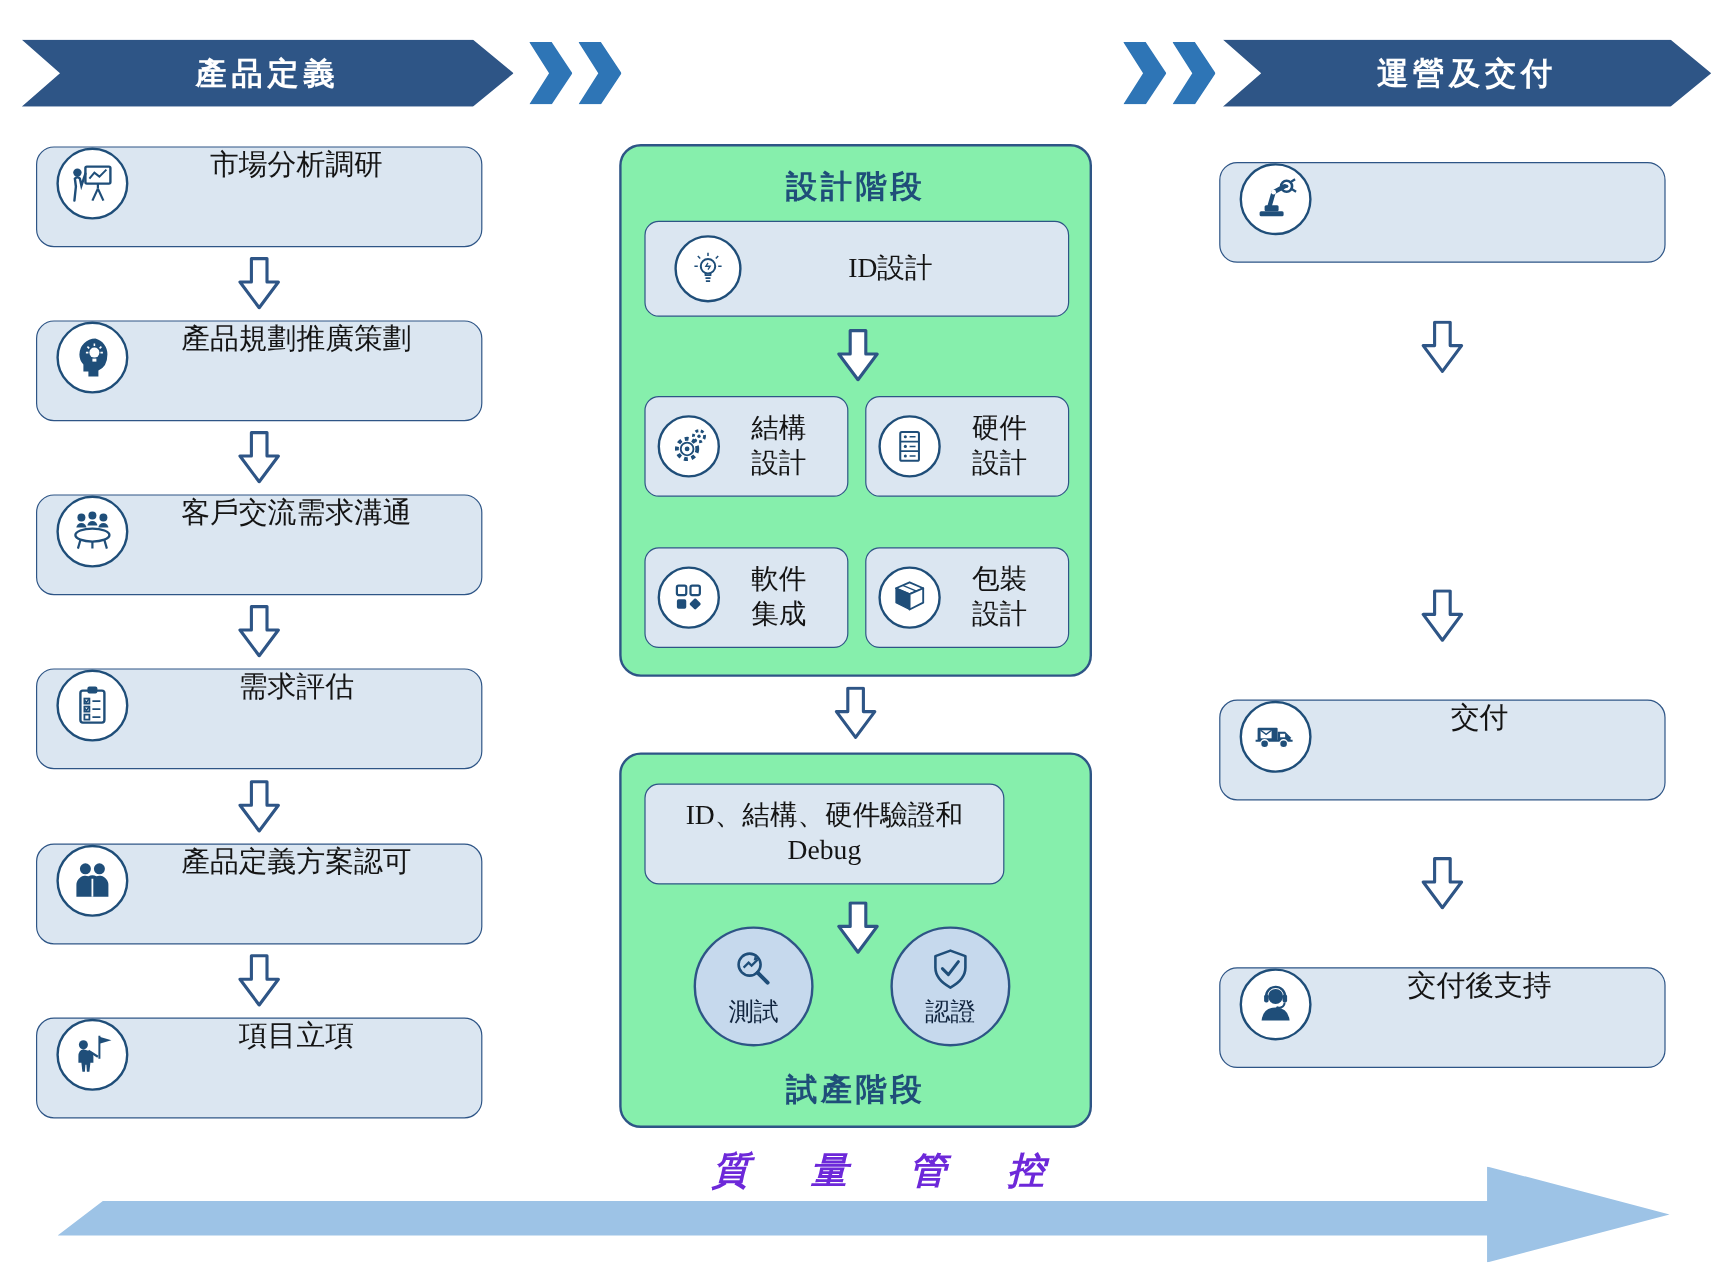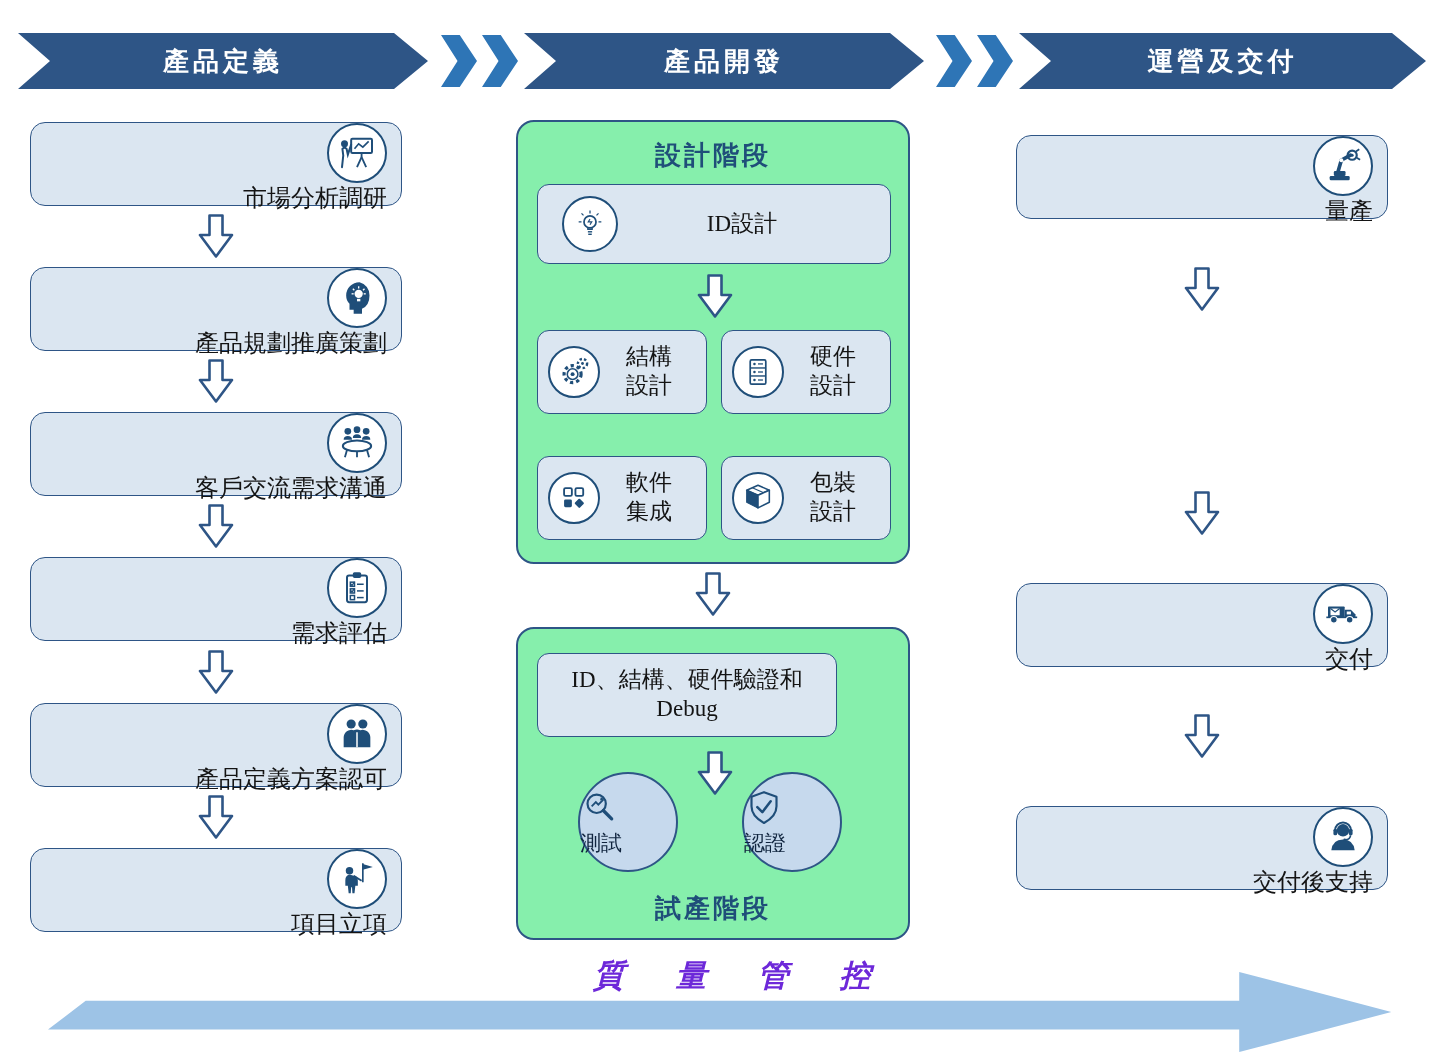--- a/index.html
+++ b/index.html
@@ -10,22 +10,22 @@
   .banner { position:absolute; top:33px; height:56px; background:#2e5586; color:#fff;
     display:flex; align-items:center; justify-content:center; font-size:26px; font-weight:bold;
     letter-spacing:4px;
     clip-path:polygon(0 0, calc(100% - 34px) 0, 100% 50%, calc(100% - 34px) 100%, 0 100%, 32px 50%); }
   .chevrons { position:absolute; top:35px; height:52px; display:flex; gap:5px; }
   .chev { width:36px; height:52px; background:#2e75b6;
     clip-path:polygon(0 0, 52% 0, 100% 50%, 52% 100%, 0 100%, 46% 50%); }
 
   
   .card { position:absolute; width:372px; height:84px; background:#dbe6f1;
-    border:1.6px solid #2e5586; border-radius:15px; display:flex; align-items:flex-end;
-    padding:0 14px 0 16px;flex-direction:column; }
+    border:1.6px solid #2e5586; border-radius:15px; display:flex; align-items:flex-start;
+    padding:0 14px 0 16px; }
   .icircle { width:60px; height:60px; border-radius:50%; background:#fff; border:2.6px solid #1f4e79;
     display:flex; align-items:center; justify-content:center; flex:none; }
   .icircle svg { width:40px; height:40px; display:block; }
   .icircle.sm { width:52px; height:52px; border-width:2.2px; }
   .icircle.sm svg { width:34px; height:34px; }
   .clabel { flex:1; text-align:center; font-family:"Liberation Serif",serif; font-size:24px;
     color:#141414; white-space:pre-line; line-height:1.25; }
 
   
   .darr { position:absolute; width:36px; height:44px; }
@@ -38,21 +38,21 @@
     font-weight:bold; color:#1f4e79; letter-spacing:3px; }
   .subcard { position:absolute; background:#dbe6f1; border:1.6px solid #2e5586;
     border-radius:12px; display:flex; align-items:center; }
   .subcard.wide  { width:354px; height:80px; padding:0 24px; }
   .subcard.cell  { width:170px; height:84px; padding:0 8px 0 10px; }
   .subcard.plain { width:300px; height:84px; justify-content:flex-start; }
   .subcard .clabel { font-size:23px; }
 
   .badge-circle { position:absolute; width:100px; height:100px; border-radius:50%;
     background:#c6d9ed; border:2.4px solid #2e5586; display:flex; flex-direction:column;
-    justify-content:center; gap:1px; }
+    align-items:center; justify-content:center; gap:1px; }
   .badge-circle svg { width:40px; height:40px; display:block; }
   .badge-label { font-family:"Liberation Serif",serif; font-size:21px; color:#10243e; }
 
   
   .quality { position:absolute; left:500px; top:955px; width:474px; text-align:center;
     font-size:31px; font-weight:bold; font-style:italic; color:#6d28d9;
     font-family:"Liberation Serif",serif; letter-spacing:10px; z-index:2; }
   .bottom-arrow { position:absolute; left:48px; top:972px; width:1346px; height:80px;
     background:#9dc3e6; z-index:1;
     clip-path:polygon(2.8% 36%, 88.5% 36%, 88.5% 0%, 99.8% 50%, 88.5% 100%, 88.5% 72%, 0% 72%); }
@@ -61,23 +61,20 @@
 <body>
 
 <div class="canvas">
 
   <div class="banner" style="left:18px;width:410px">
     <span>產品定義</span>
   </div>
   <div class="chevrons" style="left:441px">
     <span class="chev"></span>
     <span class="chev"></span>
-  </div>
-  <div class="banner" style="left:524px;width:400px">
-    <span>產品開發</span>
   </div>
   <div class="chevrons" style="left:936px">
     <span class="chev"></span>
     <span class="chev"></span>
   </div>
   <div class="banner" style="left:1019px;width:407px">
     <span>運營及交付</span>
   </div>
 
   <div class="card" style="left:30px;top:122px">
@@ -339,21 +336,20 @@
       <svg viewBox="0 0 48 48">
           <rect x="8" y="36" width="24" height="5" rx="1.5" fill="#1f4e79"></rect>
           <rect x="13" y="30" width="14" height="6" rx="1.5" fill="#1f4e79"></rect>
           <path d="M18 31 L22 17 L33 11" fill="none" stroke="#1f4e79" stroke-width="4.4" stroke-linecap="round"></path>
           <circle cx="22" cy="17" r="2.4" fill="#fff"></circle>
           <circle cx="35" cy="11" r="5.5" fill="none" stroke="#1f4e79" stroke-width="2.6"></circle>
           <circle cx="35" cy="11" r="1.8" fill="#1f4e79"></circle>
           <path d="M39.5 6.5 l4 -2.5 M40.5 14 l4 2.5" stroke="#1f4e79" stroke-width="2.2" fill="none"></path>
         </svg>
     </span>
-    <span class="clabel">量產</span>
   </div>
   <div class="darr" style="left:1184px;top:267px">
       <svg viewBox="0 0 36 44">
         <path d="M11.5 1.5 H24.5 V21 H34 L18 42.5 L2 21 H11.5 Z" fill="#fff" stroke="#2e5586" stroke-width="2.6" stroke-linejoin="round"></path>
       </svg>
     </div>
 
   <div class="darr" style="left:1184px;top:491px">
       <svg viewBox="0 0 36 44">
         <path d="M11.5 1.5 H24.5 V21 H34 L18 42.5 L2 21 H11.5 Z" fill="#fff" stroke="#2e5586" stroke-width="2.6" stroke-linejoin="round"></path>

